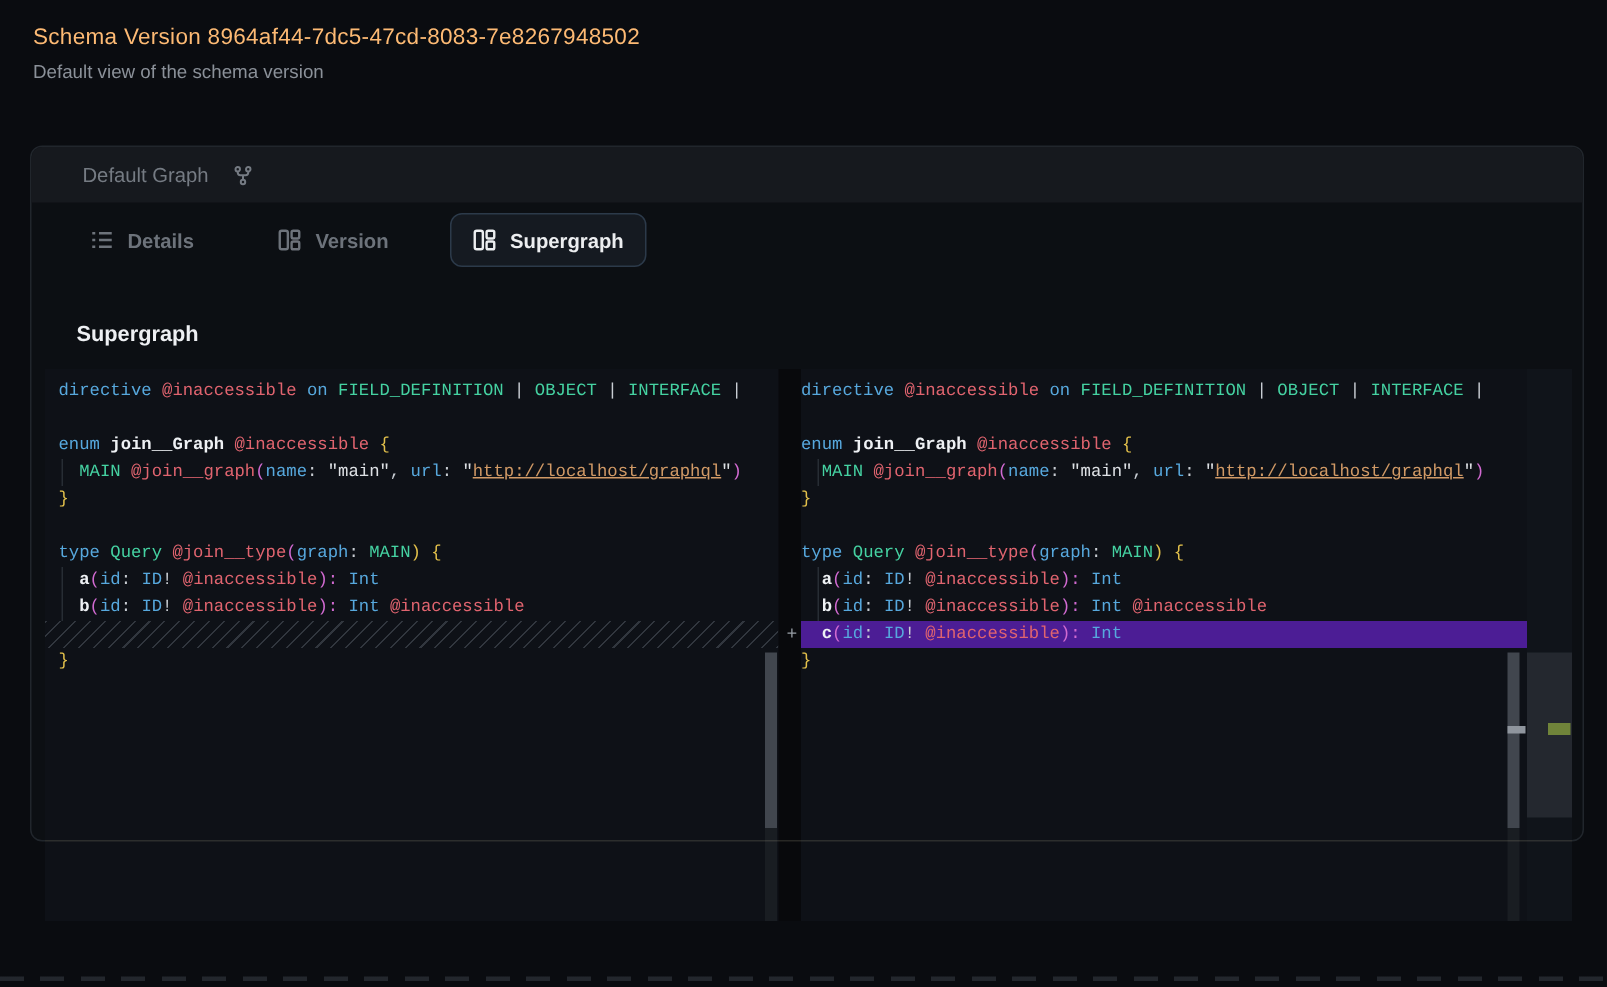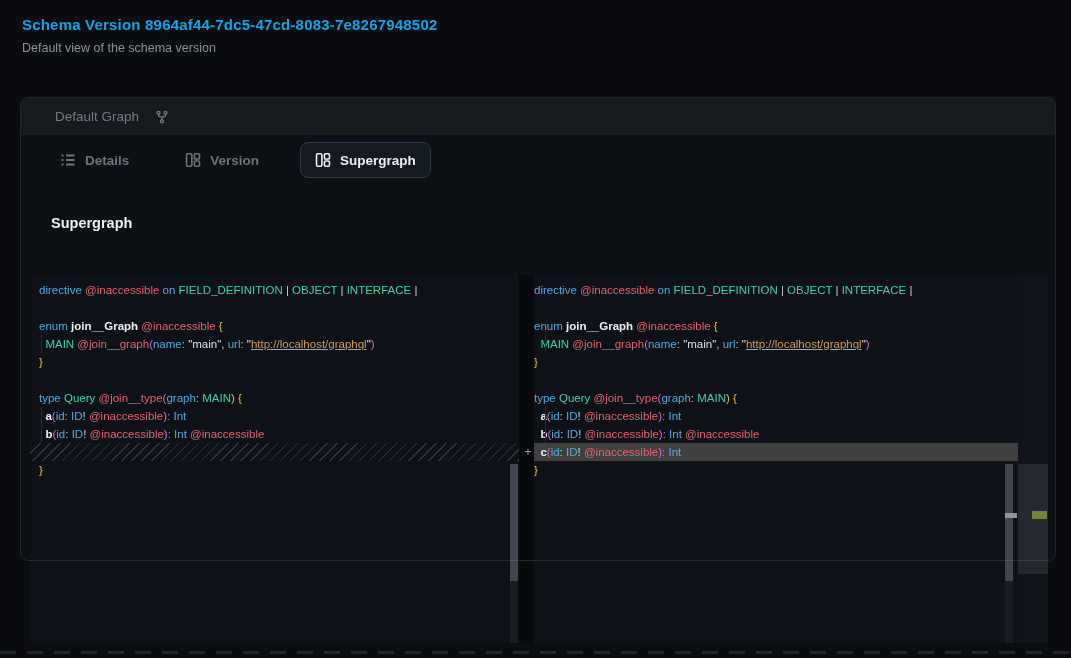--- a/index.html
+++ b/index.html
@@ -5,21 +5,21 @@
   * { margin:0; padding:0; box-sizing:border-box; }
   html,body { width:1071px; height:658px; overflow:hidden; }
   body {
     background:#0a0c10;
     font-family:"Liberation Sans", sans-serif;
     position:relative;
     color:#e8eaed;
   }
   
   .page-header { position:absolute; left:22px; top:16px; }
-  .page-title { font-size:15px; font-weight:bold; color:#0ea5e9; letter-spacing:.2px; }
+  .page-title { font-size:15px; font-weight:normal; color:#fdba74; letter-spacing:.2px; }
   .page-subtitle { margin-top:8px; font-size:12.5px; color:#8b9199; }
 
   
   .card {
     position:absolute; left:20px; top:97px; width:1036px; height:464px;
     background:#0c0f13; border:1px solid #21262c; border-radius:8px;
   }
   .tab-strip {
     height:37px; background:#16191e; border-radius:7px 7px 0 0;
     display:flex; align-items:stretch; padding-left:20px;
@@ -48,29 +48,29 @@
   .panel-title { font-size:14.5px; font-weight:bold; color:#eef0f3; }
   .nav-changes { display:flex; align-items:center; gap:24px; }
   .nav-label { font-size:12px; color:#ced2d8; }
   .nav-arrow {
     background:none; border:none; color:#8f959c; font-size:14px;
     font-family:"DejaVu Sans", sans-serif; cursor:pointer; padding:2px 4px;
   }
 
   
   .editor {
-    position:absolute; left:30px; top:275px; width:1018px; height:368px;
-    background:#0e1117; font-family:Liberation Sans, sans-serif;
+    position:absolute; left:30px; top:246px; width:1018px; height:368px;
+    background:#0e1117; font-family:Liberation Mono, monospace;
     font-size:11.5px; line-height:18px;
   }
   .pane { position:absolute; top:0; height:100%; overflow:hidden; padding:6px 0 0 0; }
   .pane-left  { left:0;  width:489px; padding-left:9px; }
   .pane-right { left:504px; width:484px; }
   .code-line { height:18px; min-height:18px; white-space:pre; }
-  .added-line { background:#404040; }
+  .added-line { background:#4c1d95; }
   .hatch-row {
     height:18px; margin-left:-9px; width:489px;
     background:repeating-linear-gradient(135deg, rgba(130,140,152,.30) 0, rgba(130,140,152,.30) 1px, transparent 1px, transparent 7px);
   }
   
   .tk-k { color:#57a8dd; }                    
   .tk-t { color:#45d2a2; }                    
   .tk-d { color:#e0646f; }                    
   .tk-f { color:#eef1f4; font-weight:bold; }  
   .tk-a { color:#57a8dd;margin-top:48px; }                    

